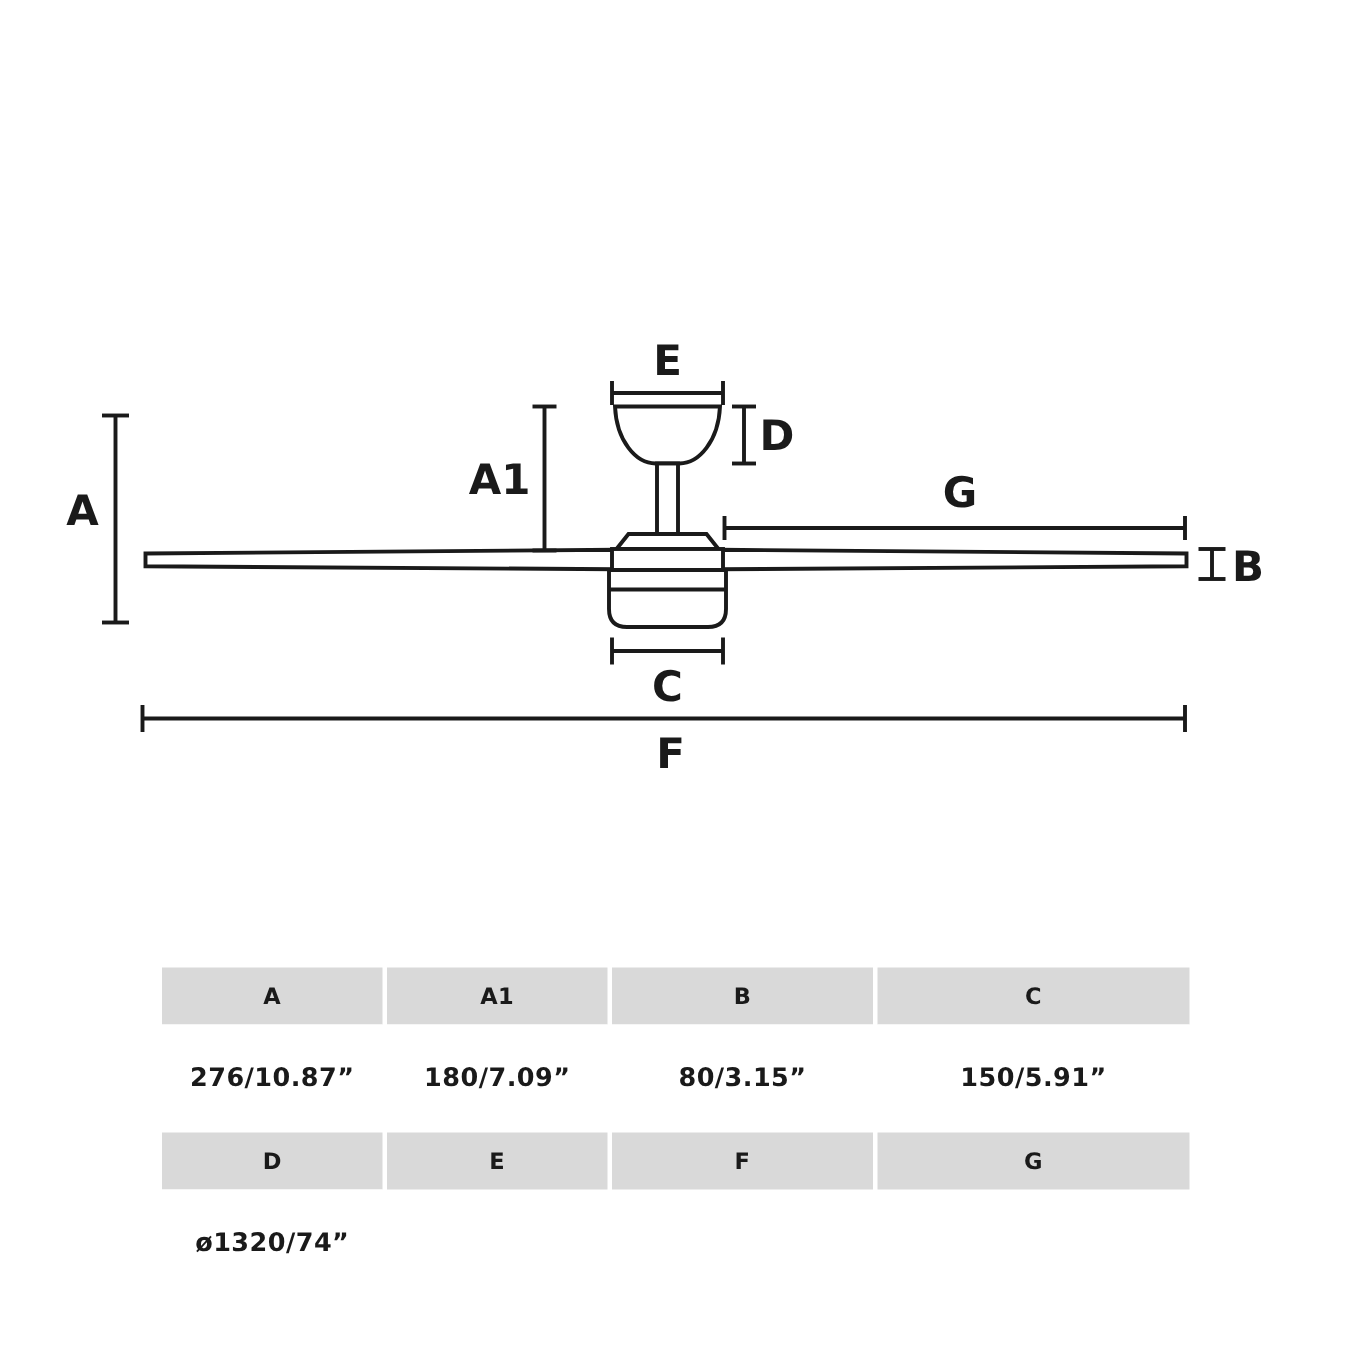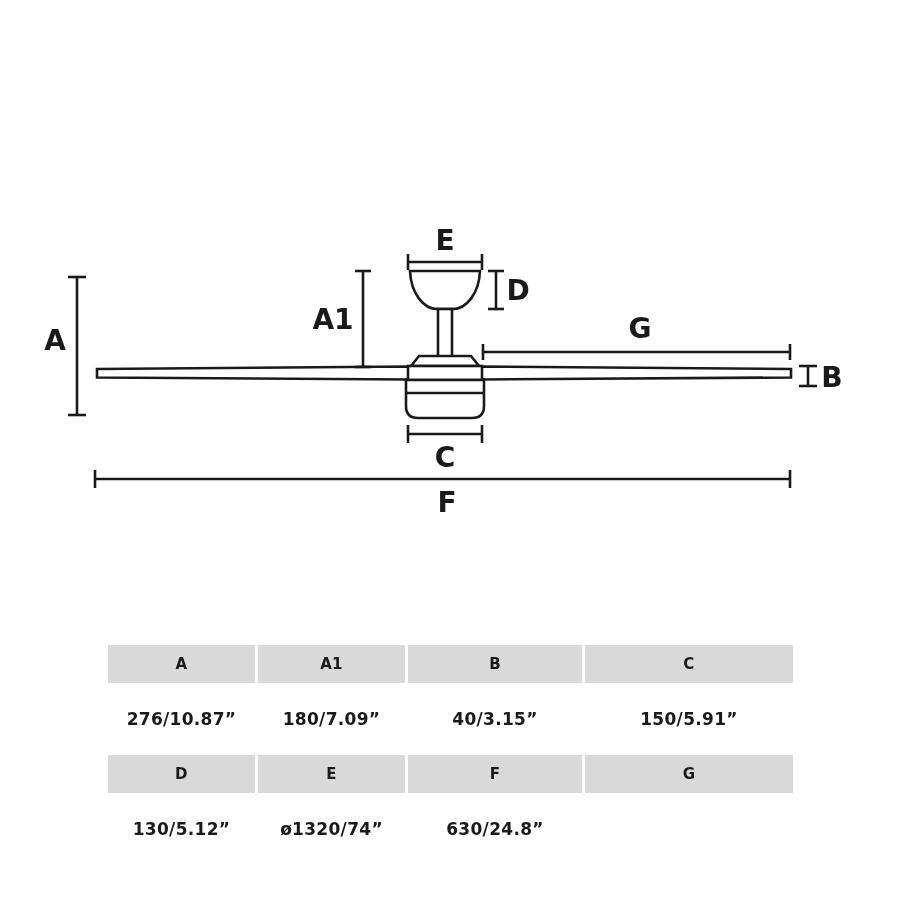--- a/index.html
+++ b/index.html
@@ -157,27 +157,25 @@
 
   <div class="dim-table">
 
     <div class="cell header">A</div>
     <div class="cell header">A1</div>
     <div class="cell header">B</div>
     <div class="cell header">C</div>
 
     <div class="cell value">276/10.87”</div>
     <div class="cell value">180/7.09”</div>
-    <div class="cell value">40/3.15”</div>
+    <div class="cell value">80/3.15”</div>
     <div class="cell value">150/5.91”</div>
 
     <div class="cell header">D</div>
     <div class="cell header">E</div>
     <div class="cell header">F</div>
     <div class="cell header">G</div>
 
-    <div class="cell value">130/5.12”</div>
     <div class="cell value">ø1320/74”</div>
-    <div class="cell value">630/24.8”</div>
 
   </div>
 
 </div>
 
 </body></html>

